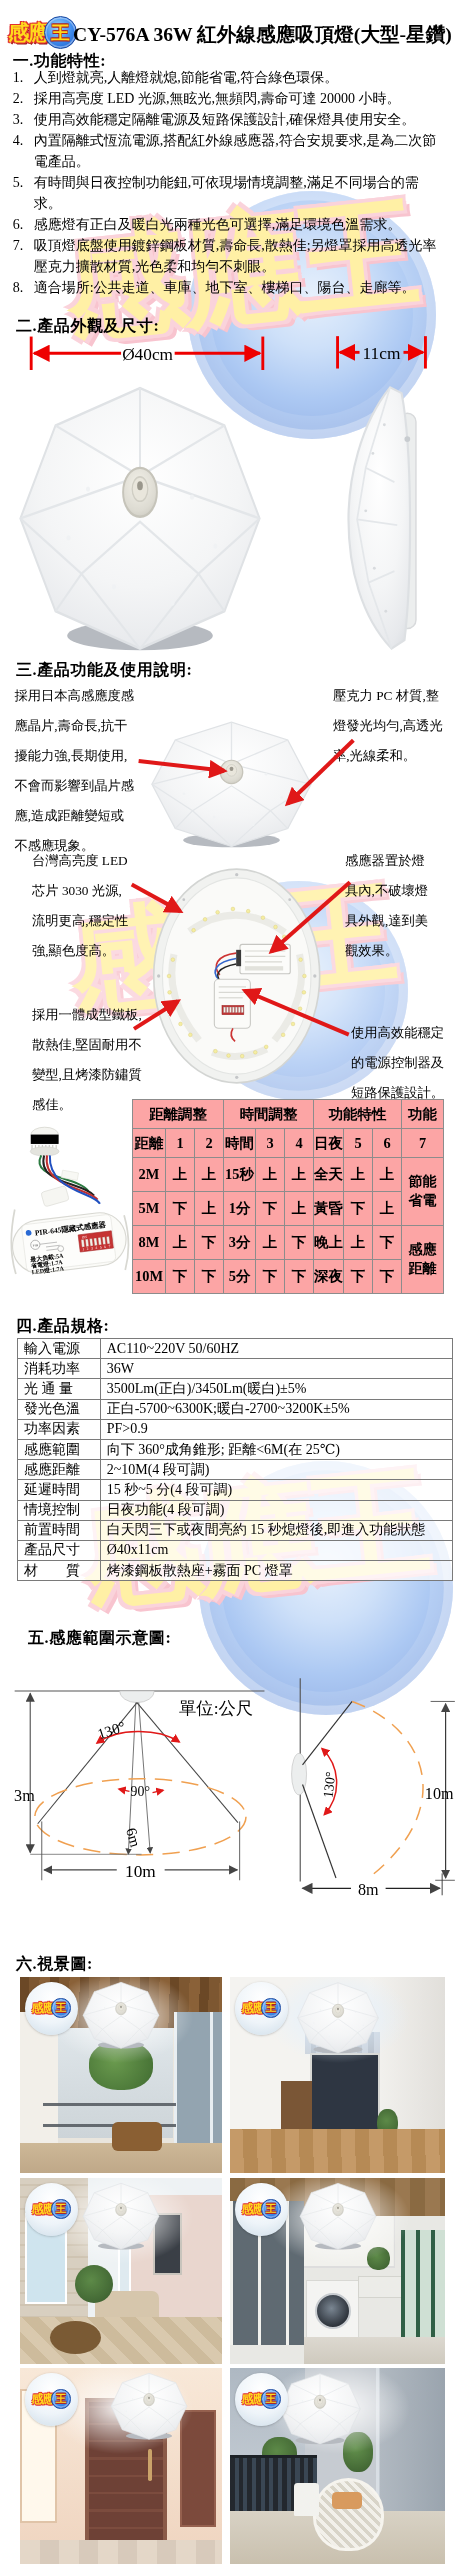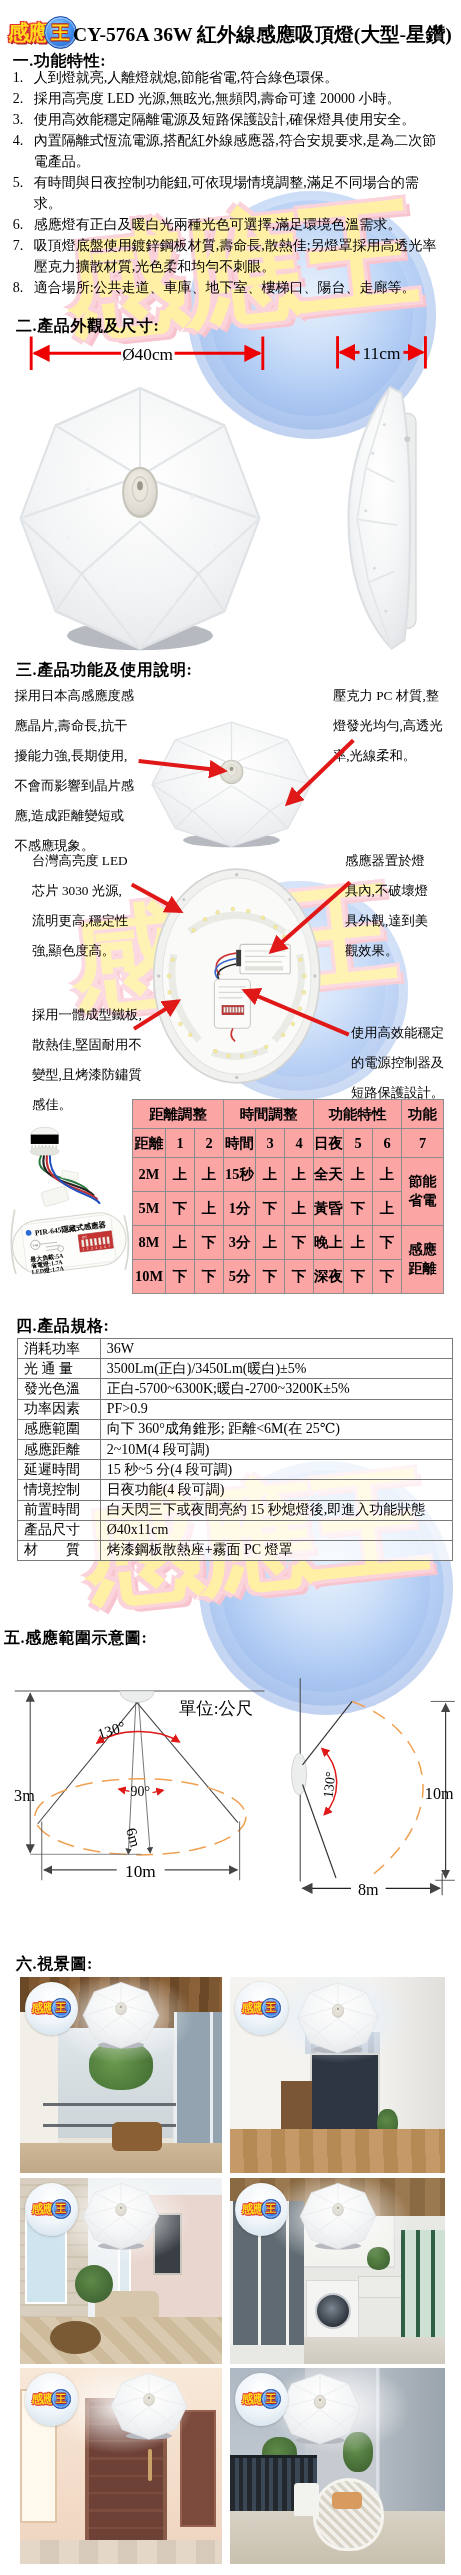--- a/index.html
+++ b/index.html
@@ -427,20 +427,24 @@
       <td>深夜</td>
       <td>下</td>
       <td>下</td>
     </tr>
   </tbody>
       </table>
 
   <div class="sec-heading" style="left:16px;top:1316px">四.產品規格:</div>
   <table class="spec-table">
     <tbody>
+          <tr>
+            <td class="spec-label">輸入電源</td>
+            <td>AC110~220V  50/60HZ</td>
+          </tr>
     <tr>
             <td class="spec-label">消耗功率</td>
             <td>36W</td>
           </tr>
     <tr>
             <td class="spec-label">光 通 量</td>
             <td>3500Lm(正白)/3450Lm(暖白)±5%</td>
           </tr>
     <tr>
             <td class="spec-label">發光色溫</td>
@@ -474,21 +478,21 @@
             <td class="spec-label">產品尺寸</td>
             <td>Ø40x11cm</td>
           </tr>
     <tr>
             <td class="spec-label">材　　質</td>
             <td>烤漆鋼板散熱座+霧面 PC 燈罩</td>
           </tr>
   </tbody>
       </table>
 
-  <div class="sec-heading" style="left:4px;top:1628px">五.感應範圍示意圖:</div>
+  <div class="sec-heading" style="left:28px;top:1628px">五.感應範圍示意圖:</div>
   <svg class="layer" style="left:5.8px;top:1655px" width="450" height="289" viewBox="0 0 780 500">
     <defs>
       <marker id="ba" viewBox="0 0 10 10" refX="9" refY="5" markerWidth="8" markerHeight="8" orient="auto-start-reverse">
         <path d="M0,0 L10,5 L0,10 z" fill="#444"></path>
       </marker>
       <marker id="rsa" viewBox="0 0 10 10" refX="8" refY="5" markerWidth="6" markerHeight="6" orient="auto-start-reverse">
         <path d="M0,0 L10,5 L0,10 z" fill="#e01818"></path>
       </marker>
     </defs>
 

